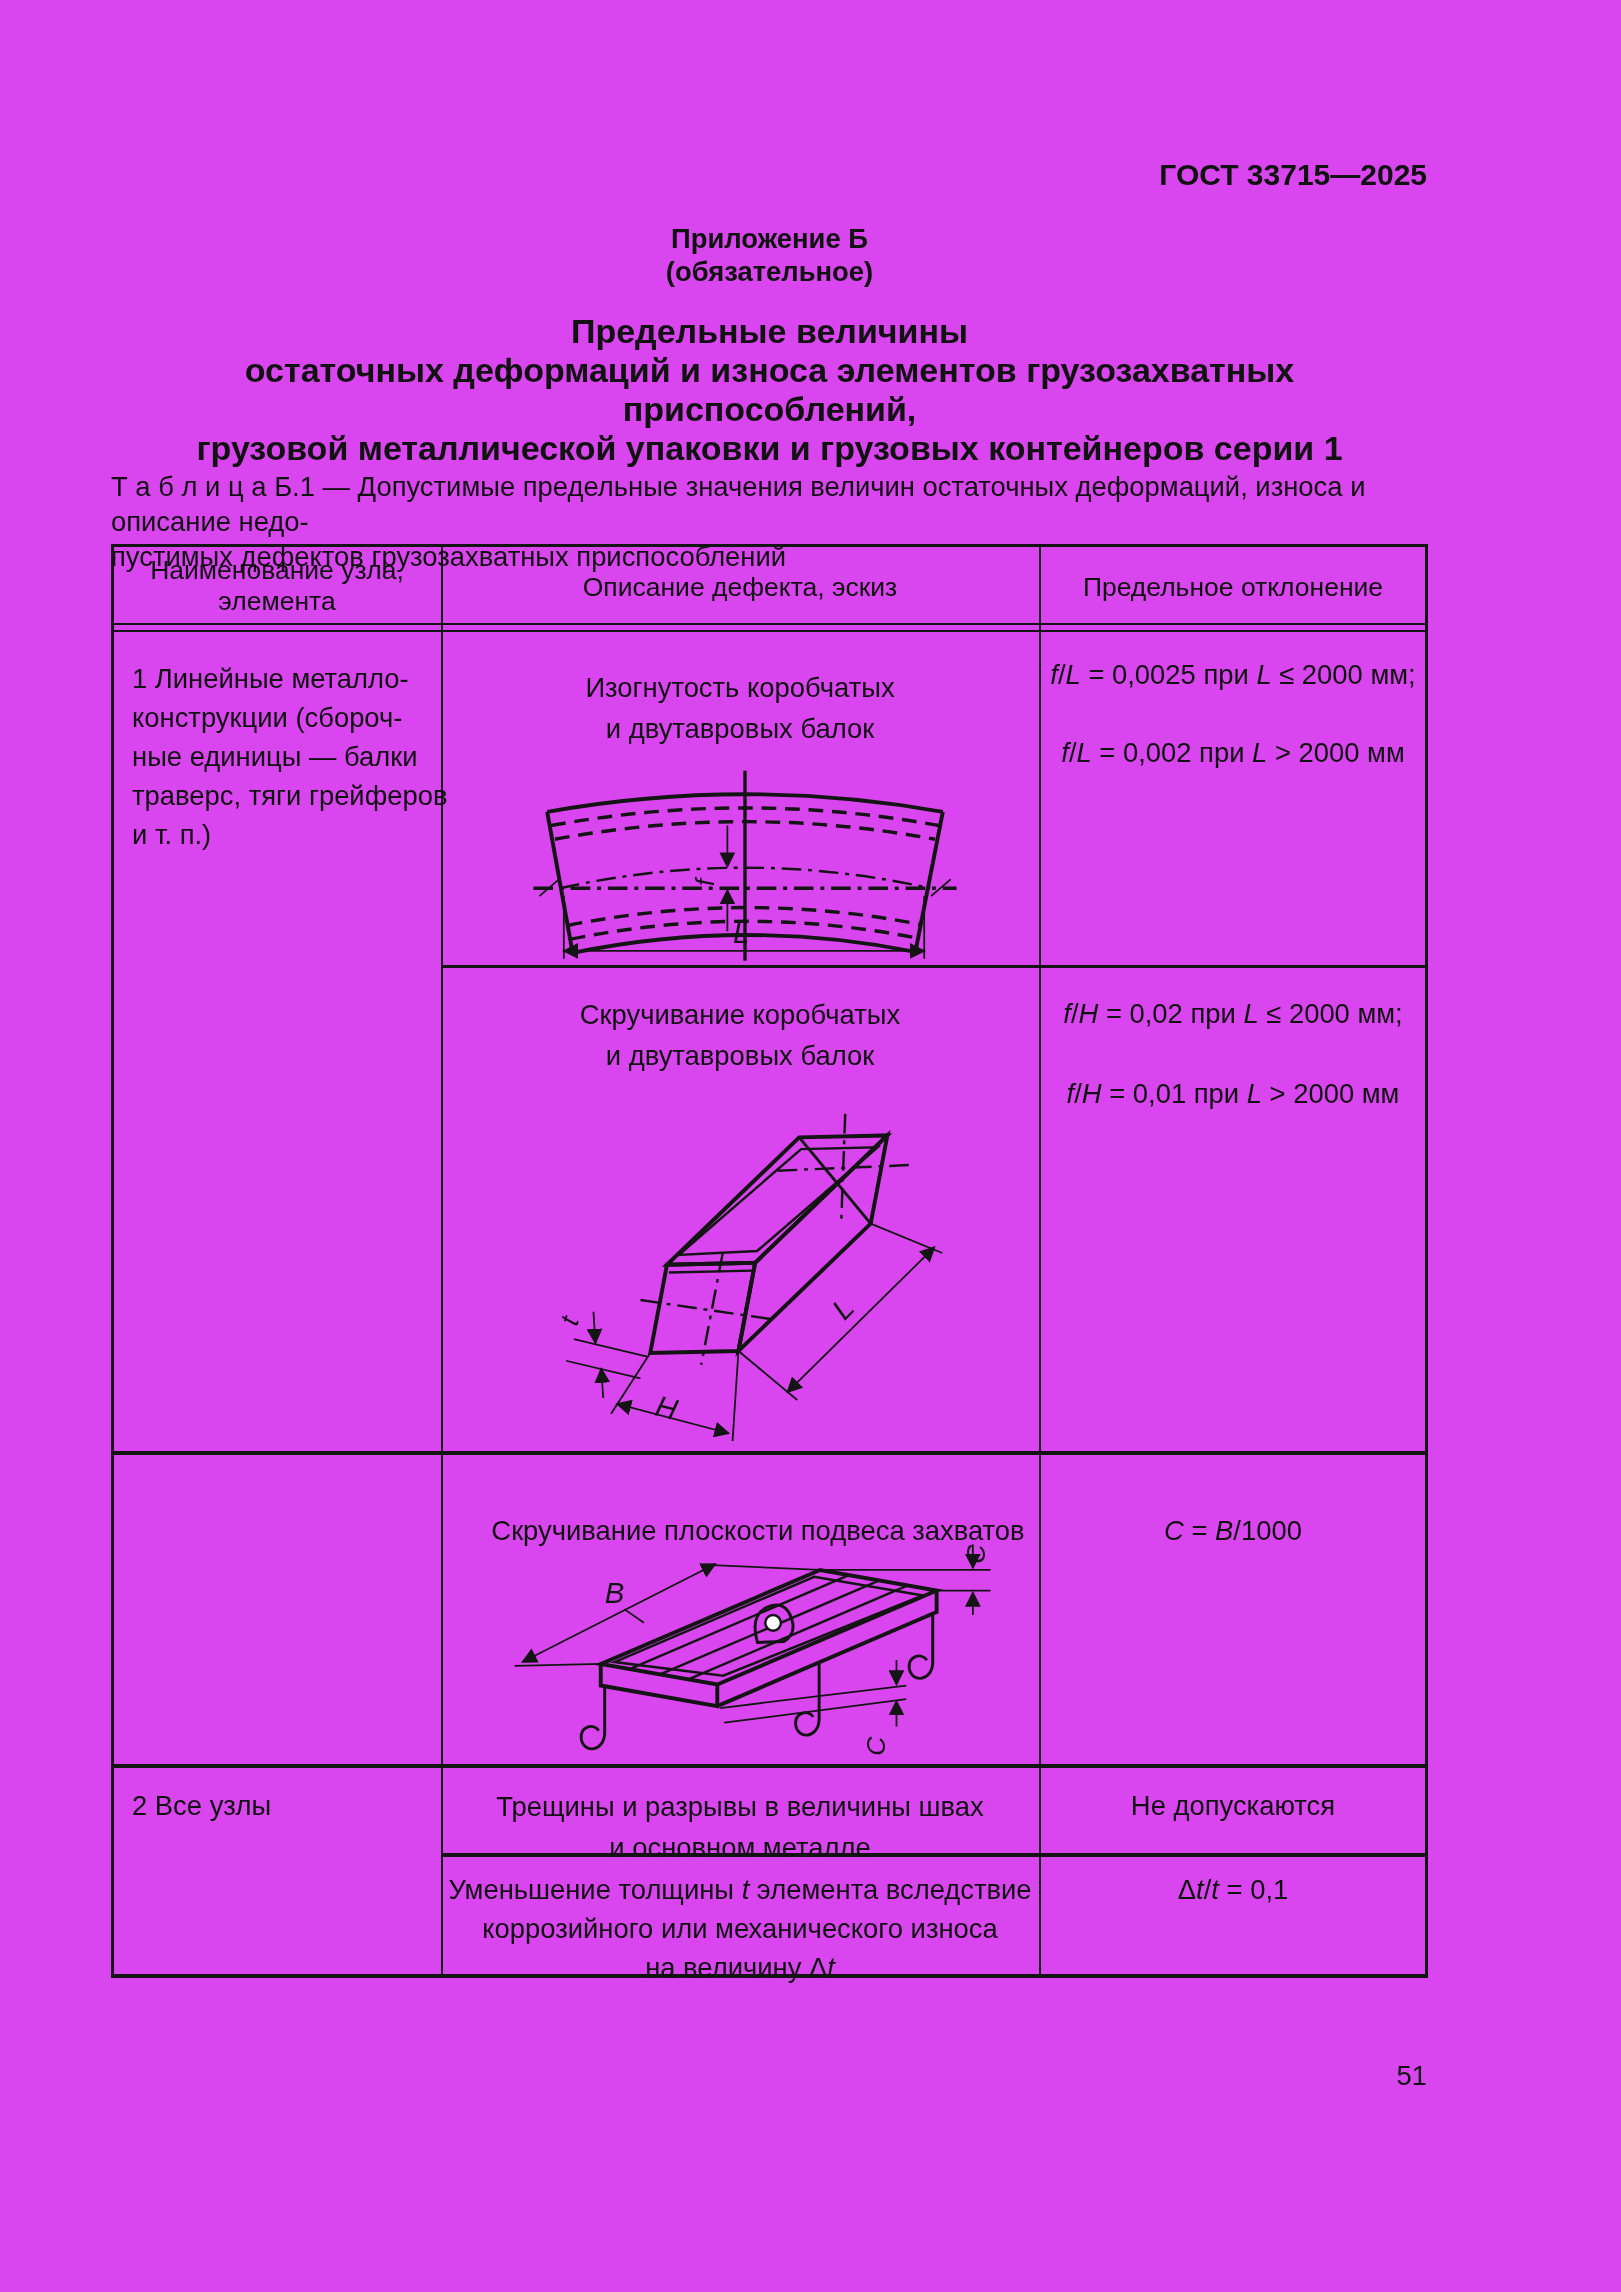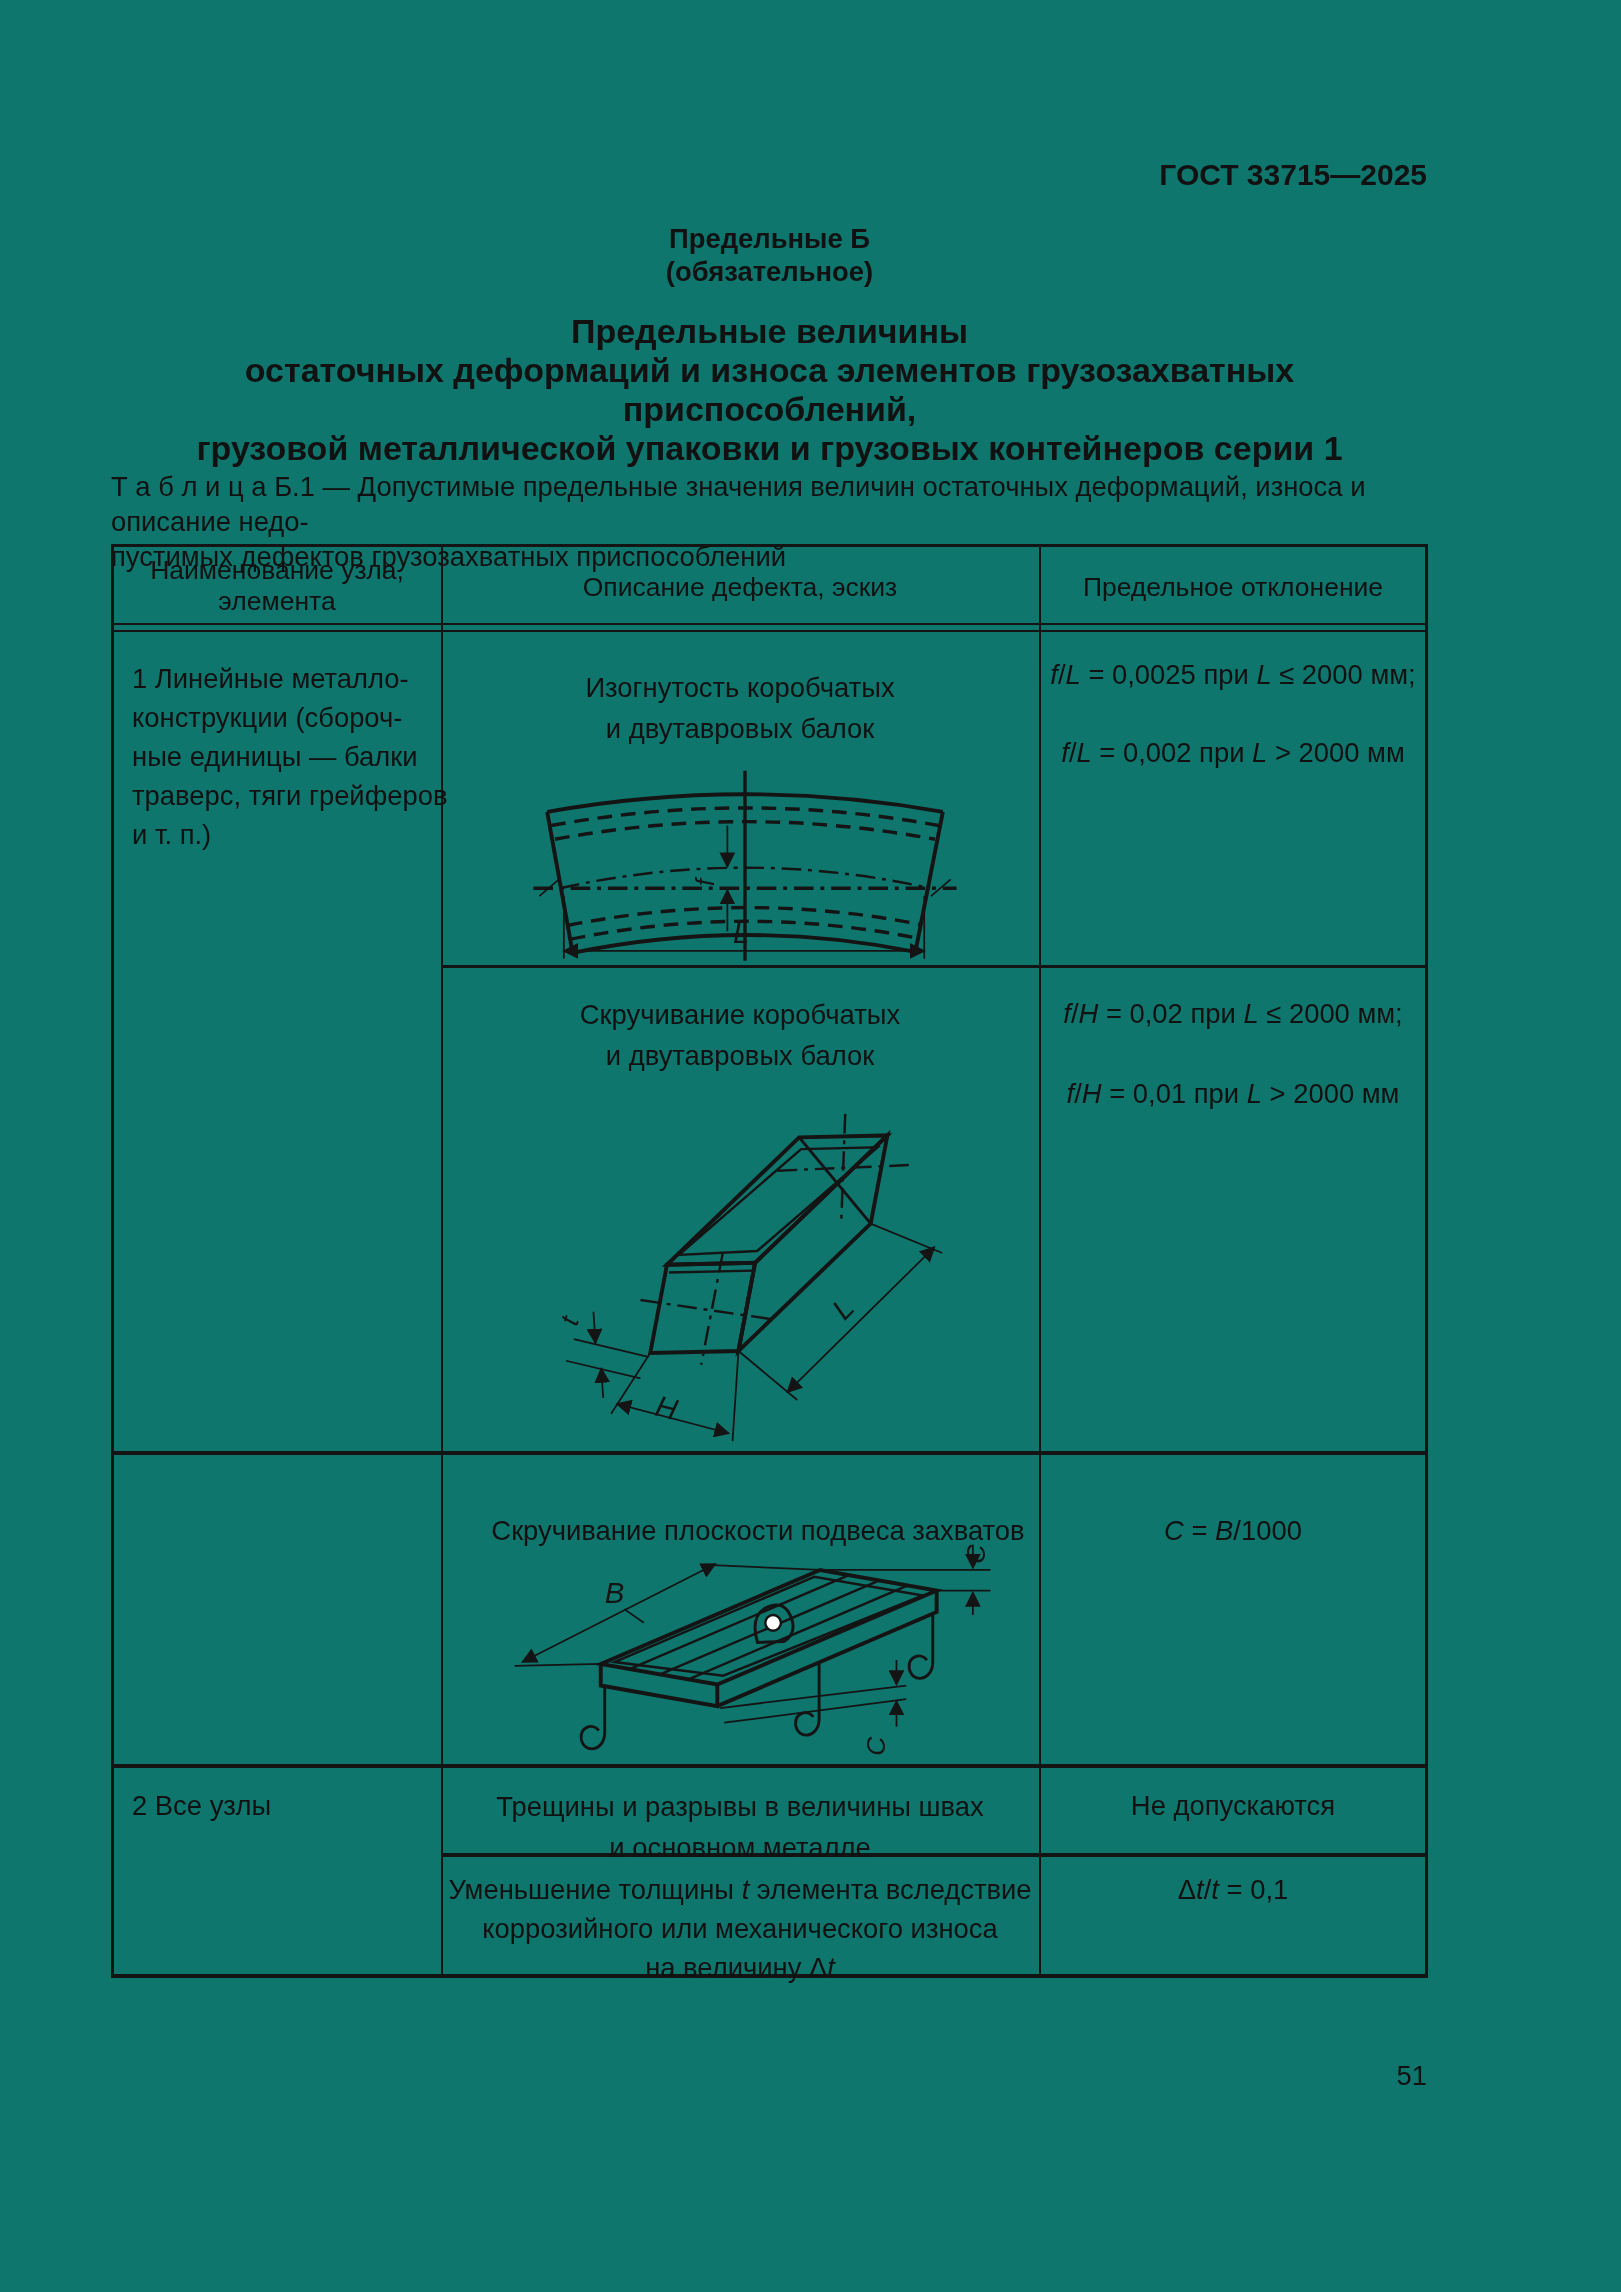--- a/index.html
+++ b/index.html
@@ -1,18 +1,18 @@
 <!DOCTYPE html>
 <html><head>
 <meta charset="utf-8">
 <style>
   html,body{margin:0;padding:0;background:#888;}
   *{box-sizing:border-box;}
   .page{
-    position:relative;width:1621px;height:2293px;background:#0f766e;
+    position:relative;width:1621px;height:2293px;background:#d946ef;
     margin:0 auto;font-family:"Liberation Sans",sans-serif;color:#111;overflow:hidden;
   }
   .abs{position:absolute;}
   .ln{position:absolute;background:#141414;}
   .t{font-size:27.4px;line-height:39px;color:#111;}
   .th{font-size:26.5px;line-height:31px;}
   .bold{font-weight:bold;}
   .ctr{text-align:center;}
   .rt{text-align:right;}
   .lh42 div{line-height:41px;}
@@ -29,21 +29,21 @@
   .dash{stroke-dasharray:15 9;stroke-width:3.5px;}
   .dd{stroke-dasharray:20 7 4 7;stroke-width:2.5px;}
 </style>
 </head>
 <body>
 
 <div class="page">
 
   <div class="abs t bold rt" style="left:937px;top:155px;width:490px;font-size:30px;">ГОСТ 33715—2025</div>
 
-  <div class="abs t bold ctr" style="left:111px;top:222px;width:1317px;line-height:33px;">Предельные Б</div>
+  <div class="abs t bold ctr" style="left:111px;top:222px;width:1317px;line-height:33px;">Приложение Б</div>
   <div class="abs t bold ctr" style="left:111px;top:255px;width:1317px;line-height:33px;">(обязательное)</div>
 
   <div class="abs bold ctr" style="left:111px;top:312px;width:1317px;font-size:34px;">
       <div>Предельные величины</div>
       <div>остаточных деформаций и износа элементов грузозахватных приспособлений,</div>
       <div>грузовой металлической упаковки и грузовых контейнеров серии 1</div>
     </div>
 
   <div class="abs t" style="left:111px;top:469px;width:1325px;line-height:35px;">
       <div>Т а б л и ц а   Б.1 — Допустимые предельные значения величин остаточных деформаций, износа и описание недо-</div>

